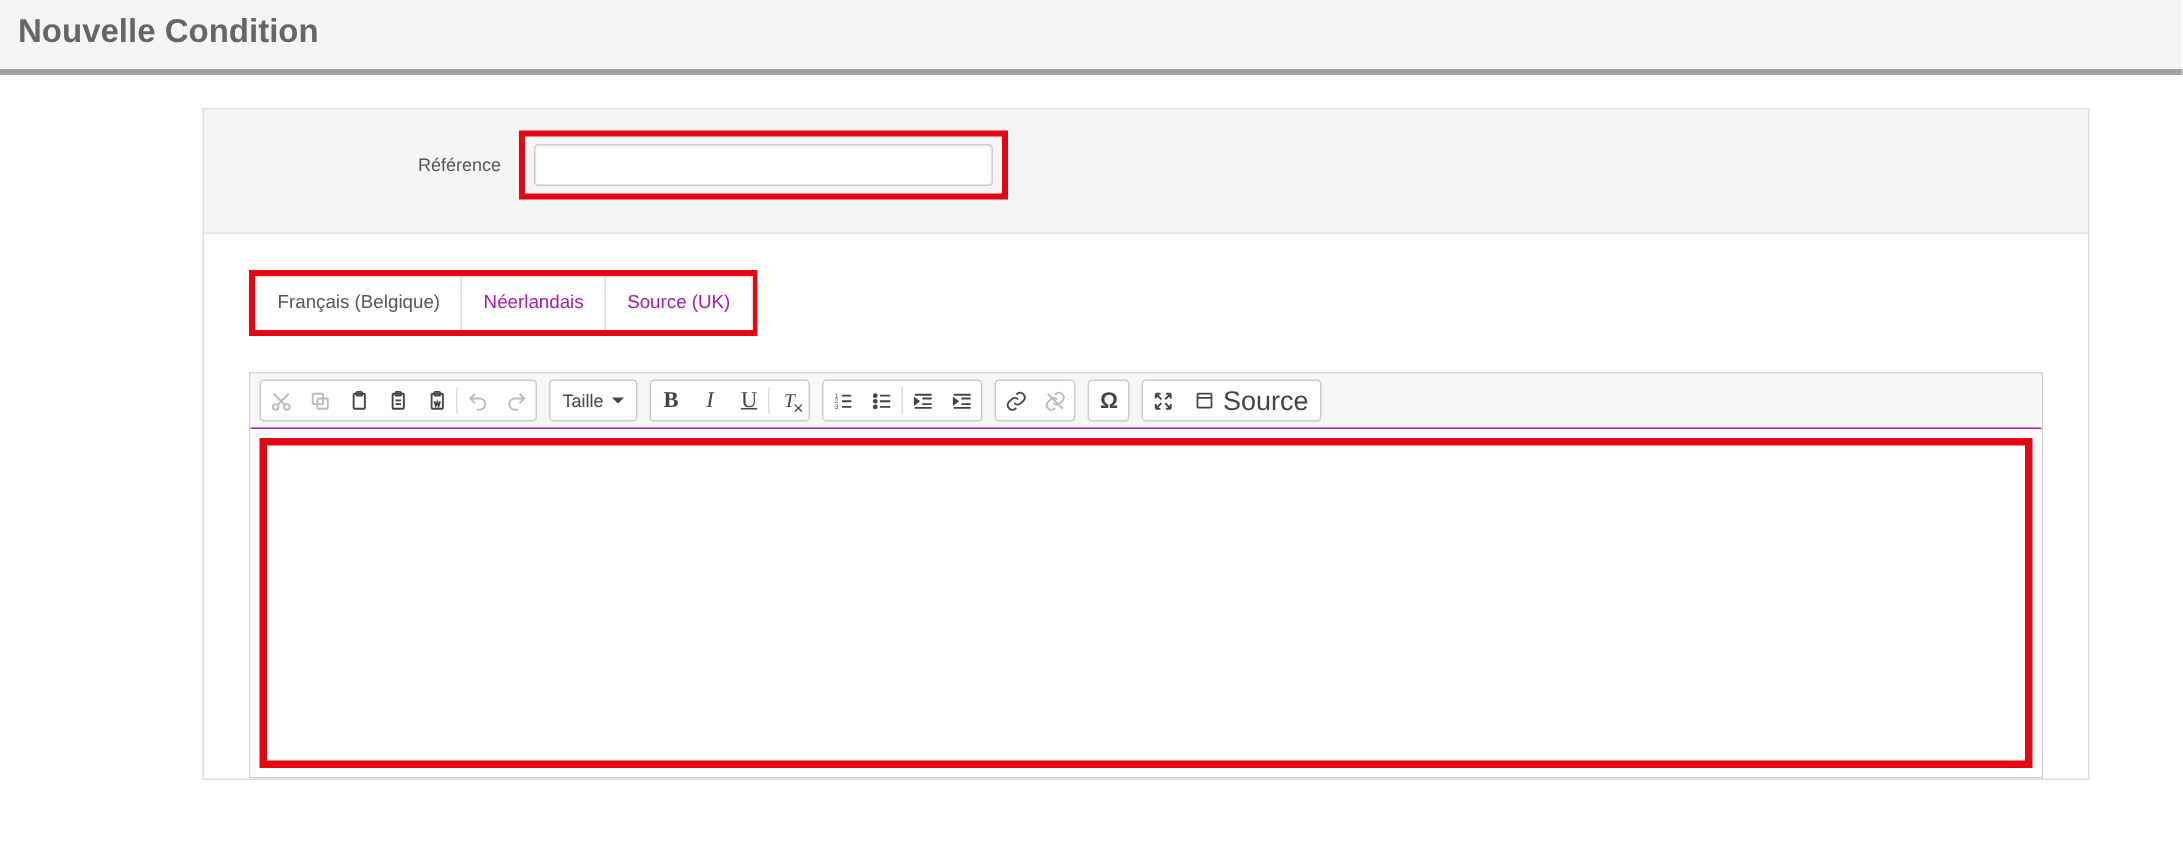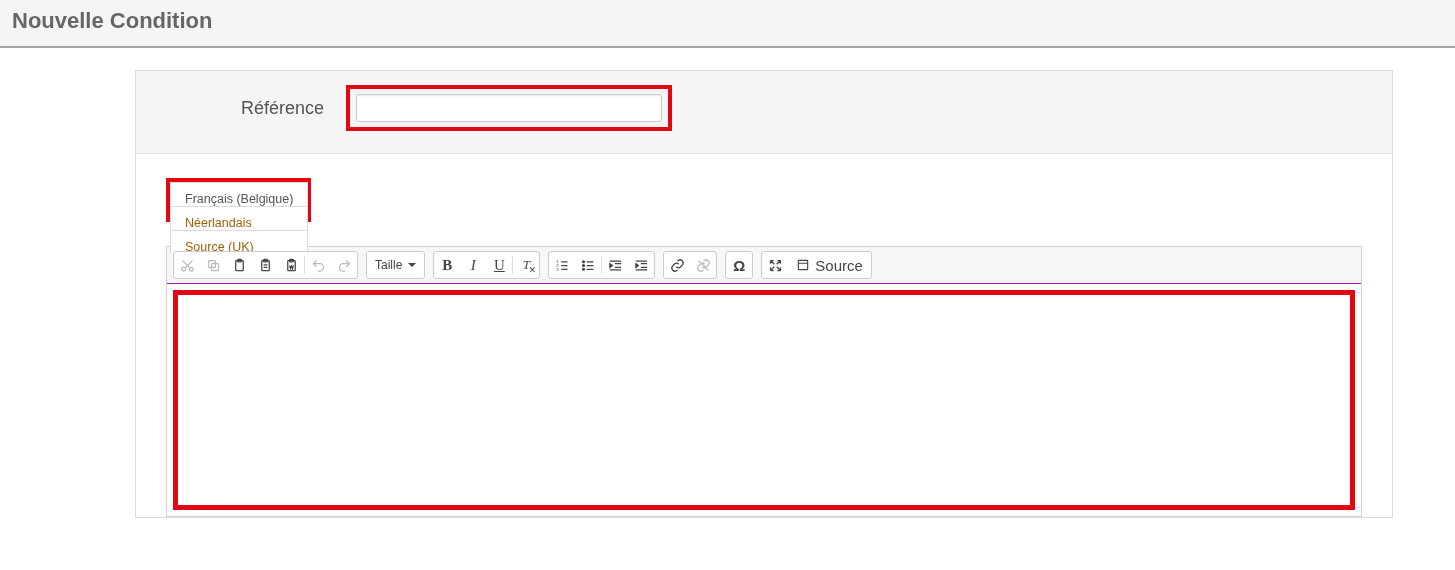--- a/index.html
+++ b/index.html
@@ -4,21 +4,21 @@
 <style>
   * { box-sizing: border-box; margin: 0; padding: 0; }
   body {
     font-family: "Helvetica Neue", Helvetica, Arial, sans-serif;
     font-size: 13px;
     color: #555;
     background: #fff;
   }
   .page-header {
     background: #f5f5f5;
-    border-bottom: 2px solid #a3a3a3;
+    border-bottom: 4px solid #a3a3a3;
     padding: 8px 12px 12px 12px;
   }
   .page-header h1 {
     font-size: 22px;
     font-weight: 700;
     color: #666;
   }
   .content {
     padding: 22px 0 0 135px;
   }
@@ -30,23 +30,23 @@
   .form-row {
     background: #f5f5f5;
     border-bottom: 1px solid #e3e3e3;
     padding: 14px 10px 22px 10px;
     display: flex;
     align-items: center;
   }
   .form-label {
     width: 200px;
     text-align: right;
-    padding-right: 22px;
+    padding-right: 12px;
     color: #555;
-    font-size: 18px;
+    font-size: 12px;
   }
   .red-box-input {
     border: 4px solid #e30613;
     padding: 5px 6px;
     display: inline-block;
   }
   .text-input {
     width: 306px;
     height: 28px;
     border: 1px solid #ccc;
@@ -59,34 +59,33 @@
   .tabs-wrap {
     padding: 24px 30px 0 30px;
   }
   .red-box-tabs {
     border: 4px solid #e30613;
     display: inline-block;
   }
   .tabs {
     display: flex;
     height: 36px;
-    flex-direction: column;
   }
   .tab {
     border: 1px solid #ddd;
     border-bottom: none;
     background: #fff;
     padding: 9px 14px 0 14px;
     font-size: 12.5px;
     color: #555;
     cursor: pointer;
     margin-right: -1px;
     height: 36px;
   }
-  .tab.inactive { color: #a16207; }
+  .tab.inactive { color: #a21caf; }
   .tab-line {
     border-bottom: 1px solid #ddd;
     margin: -1px 30px 0 30px;
     position: relative;
     z-index: -1;
   }
   .editor-outer {
     margin: 24px 30px 0 30px;
     border: 1px solid #d1d1d1;
   }
@@ -139,21 +138,21 @@
     border-right: 4px solid transparent;
     border-top: 4px solid #444;
   }
   .bold { font-weight: 700; font-family: Georgia, serif; font-size:15px;}
   .ital { font-style: italic; font-family: Georgia, serif; font-size:15px;}
   .under { text-decoration: underline; font-family: Georgia, serif; font-size:15px;}
   .tx { font-style: italic; font-family: Georgia, serif; font-size:13px; position:relative;}
   .tx sub{font-size:9px; position:absolute; bottom:-2px; right:-6px; font-style:normal;}
   .src-btn {
     display:flex; align-items:center; gap:5px;
-    font-size:15px; color:#444; padding:0 8px;
+    font-size:18px; color:#444; padding:0 8px;
     height:26px; cursor:pointer;
   }
   .editor-body {
     padding: 6px;
     background: #fff;
   }
   .red-box-body {
     border: 5px solid #e30613;
     height: 220px;
     background: #fff;

